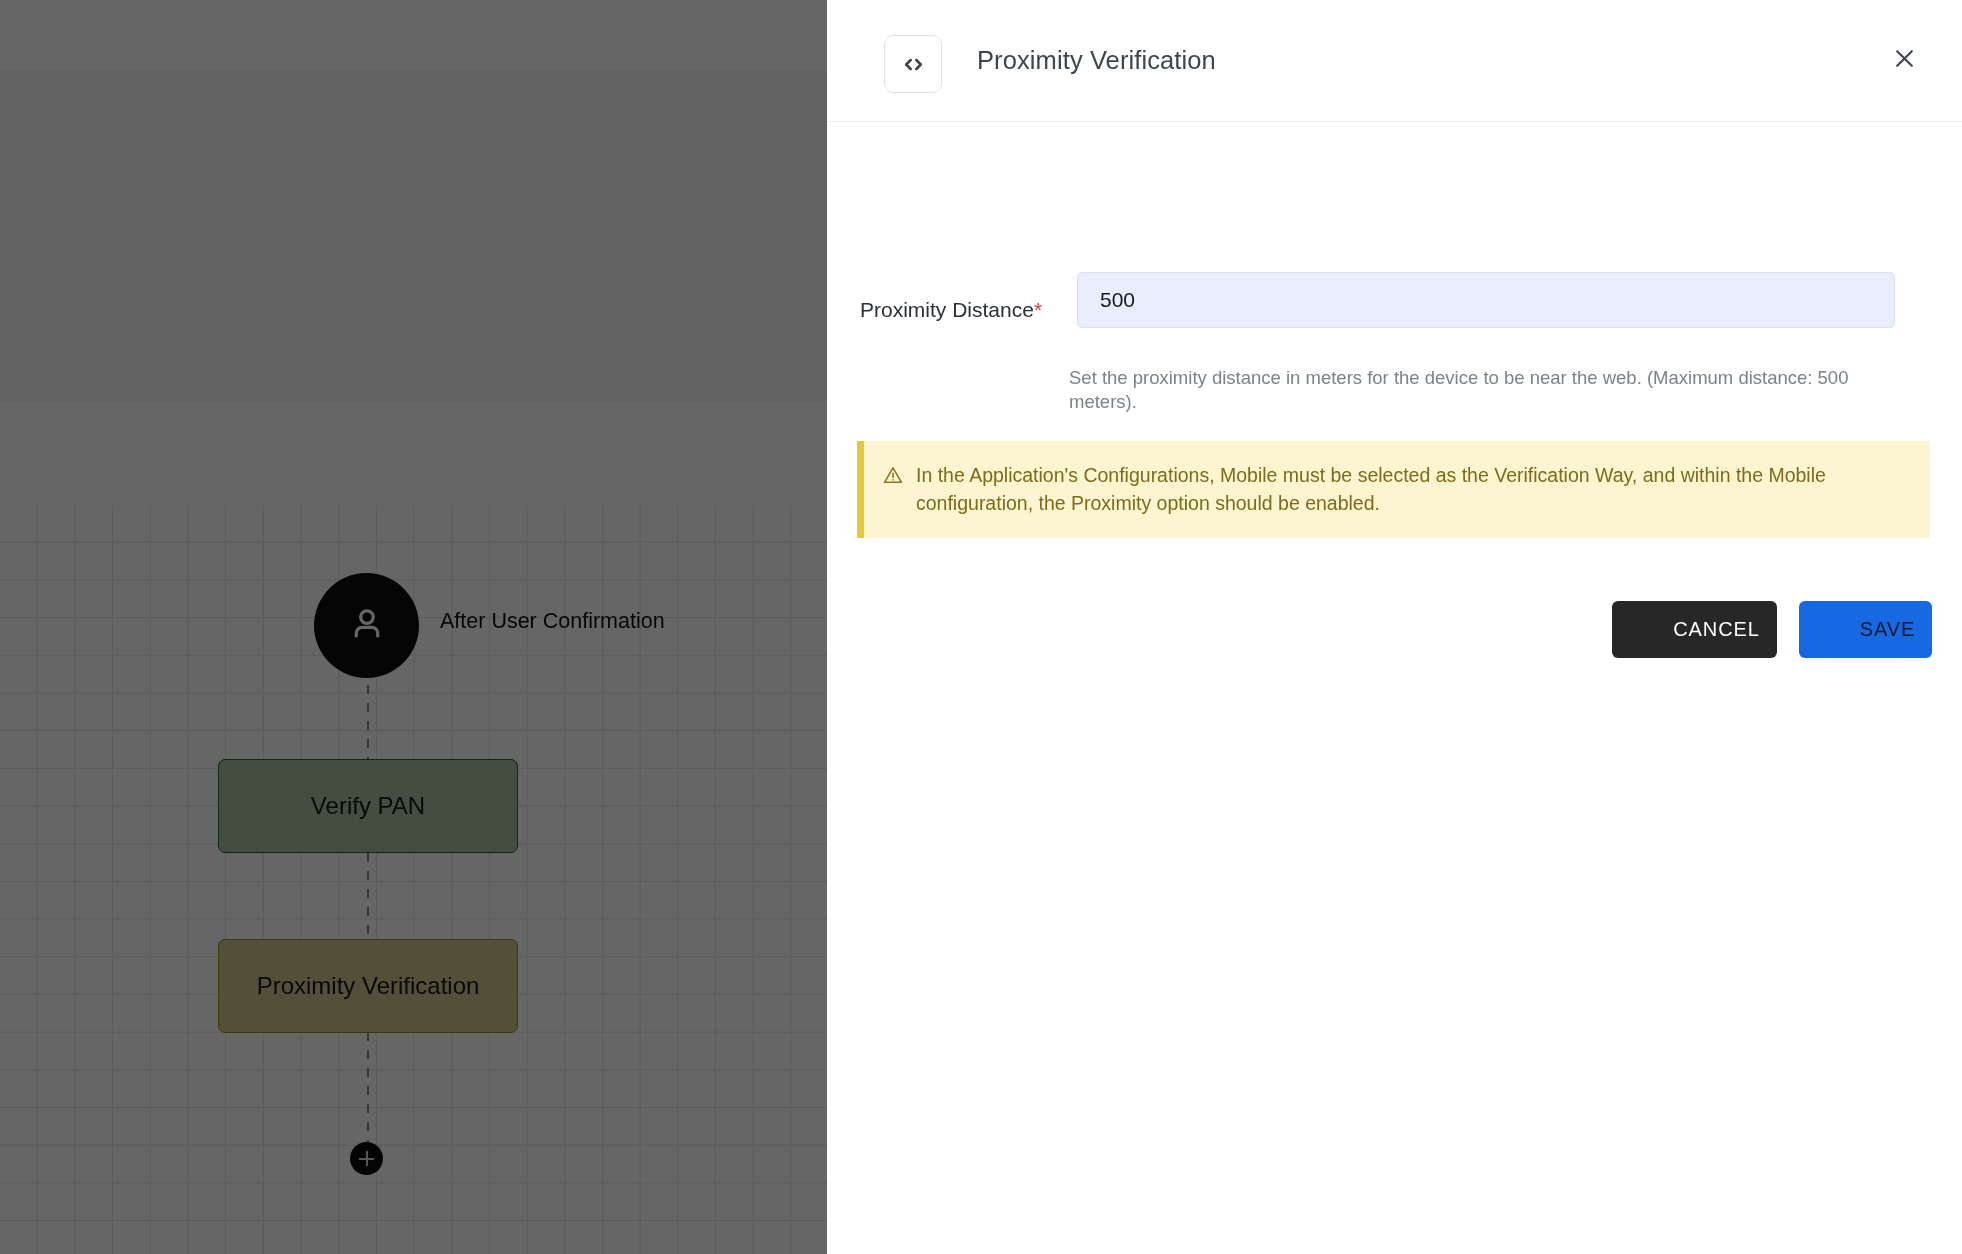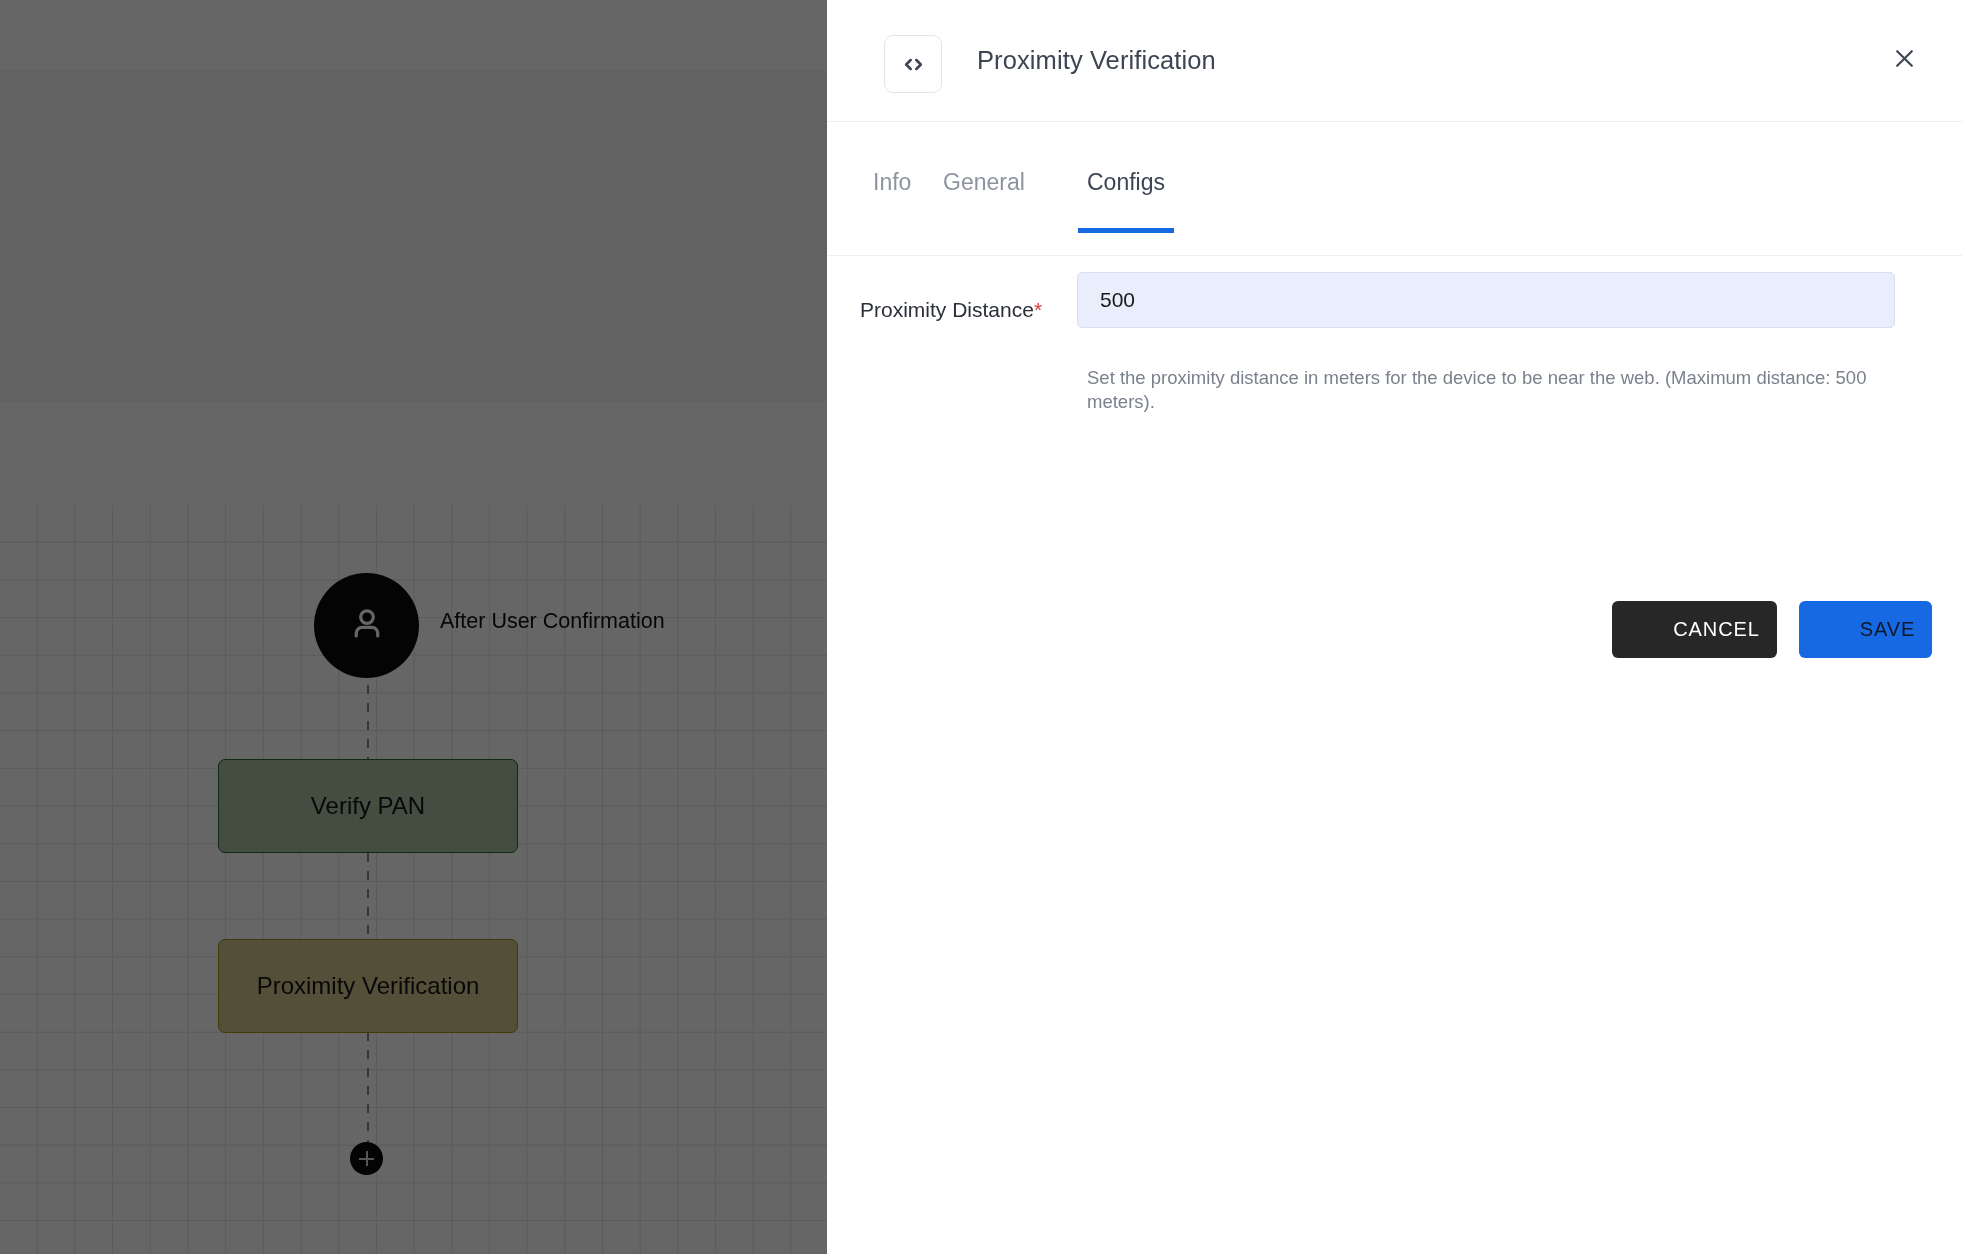--- a/index.html
+++ b/index.html
@@ -207,21 +207,21 @@
     border: 1px solid #d7e0f4;
     border-radius: 5px;
     font-size: 21px;
     font-family: "Liberation Sans", sans-serif;
     color: #1a1a1a;
     padding: 0 22px;
     outline: none;
   }
   .input-help {
     position: absolute;
-    left: 260px; top: 366px;
+    left: 242px; top: 366px;
     width: 820px;
     font-size: 18.5px;
     line-height: 1.28;
     color: #7b828d;
   }
 
   
   .warning-banner {
     position: absolute;
     left: 30px; top: 441px;
@@ -314,42 +314,41 @@
       </div>
       <div class="panel-title">Proximity Verification</div>
       <div class="close-btn">
         <svg width="27" height="27" viewBox="0 0 24 24" fill="none" stroke="#3d4452" stroke-width="1.9" stroke-linecap="round">
           <line x1="5.5" y1="5.5" x2="18.5" y2="18.5"></line>
           <line x1="18.5" y1="5.5" x2="5.5" y2="18.5"></line>
         </svg>
       </div>
     </div>
 
-    <div class="tabs-row">
-      <div class="tab tab-info">
-        <span>Info</span>
-      </div>
-      <div class="tab tab-general">
-        <span>General</span>
-      </div>
-      <div class="tab tab-configs active">
-        <span>Configs</span>
-      </div>
-    </div>
 
     <div class="form-label">
       <span>Proximity Distance</span><span class="req-star">*</span>
     </div>
 
     <div class="input-wrap">
       <input class="text-input" type="text" value="500" style="">
     </div>
 
     <div class="input-help">Set the proximity distance in meters for the device to be near the web. (Maximum distance: 500 meters).</div>
 
+    <div class="warning-banner">
+      <span class="warn-icon">
+        <svg width="22" height="22" viewBox="0 0 24 24" fill="none" stroke="#8a7520" stroke-width="1.7" stroke-linecap="round" stroke-linejoin="round">
+          <path d="M12 4.3 2.8 20h18.4z"></path>
+          <line x1="12" y1="10" x2="12" y2="14.6"></line>
+          <line x1="12" y1="17.2" x2="12" y2="17.3"></line>
+        </svg>
+      </span>
+      <span class="warn-text">In the Application's Configurations, Mobile must be selected as the Verification Way, and within the Mobile configuration, the Proximity option should be enabled.</span>
+    </div>
 
     <div class="btn-row">
       <button class="btn btn-cancel">CANCEL</button>
       <button class="btn btn-save">SAVE</button>
     </div>
 
   </div>
 </div>
 
 </body></html>

